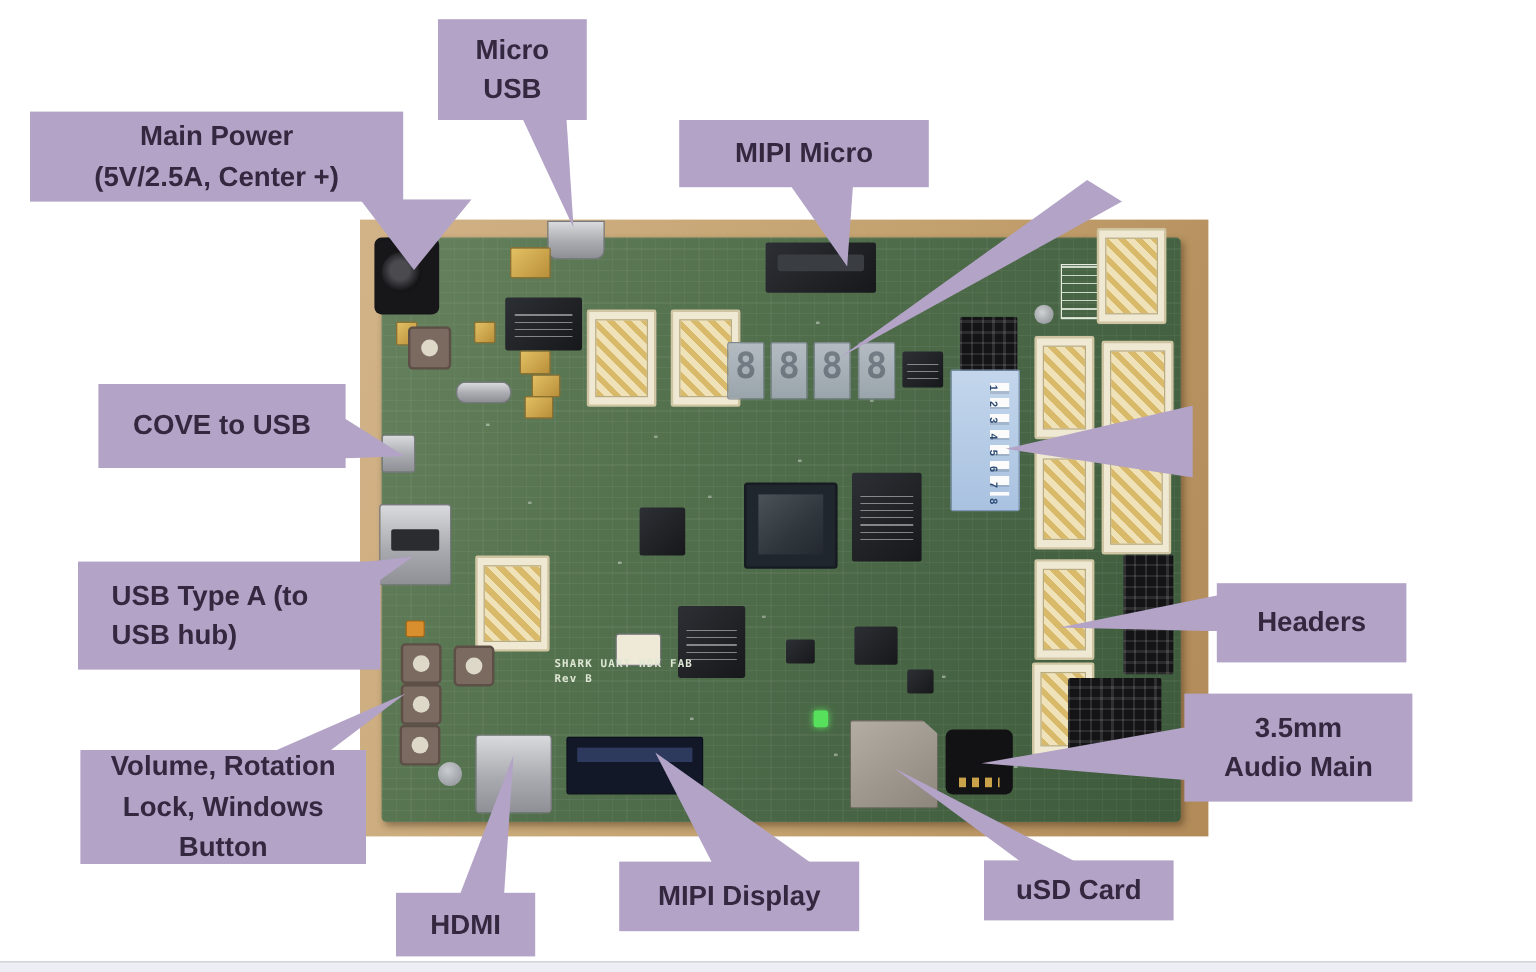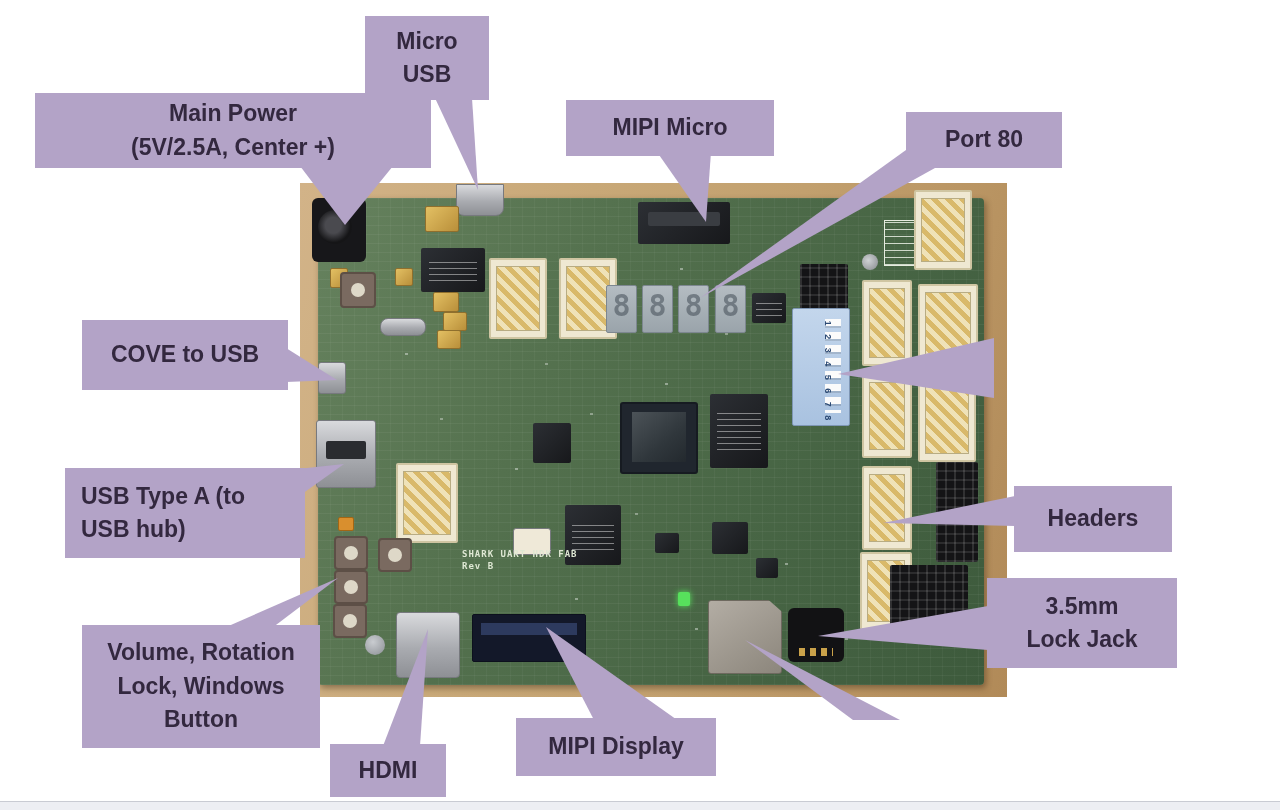--- a/index.html
+++ b/index.html
@@ -62,21 +62,21 @@
   .audio:after{content:"";position:absolute;left:20%;bottom:6px;width:60%;height:8px;
      background:repeating-linear-gradient(90deg,#caa24a 0 6px,transparent 6px 11px);}
   .mipid{background:#131829;border:1px solid #0c101d;border-radius:2px;}
   .mipid:before{content:"";position:absolute;left:8px;top:8px;right:8px;height:12px;background:#2d3a5e;}
   .led{background:#57e05c;box-shadow:0 0 6px #57e05c;border-radius:2px;}
   .cap{background:radial-gradient(circle at 40% 35%,#c9ccd0,#8b8f94);border-radius:50%;}
   .silktext{color:#dfe8d4;font:700 9px/12px "DejaVu Sans Mono",monospace;letter-spacing:1px;white-space:pre-line;}
   
   .co{position:absolute;background:#b3a3c7;color:#33283f;display:flex;align-items:center;justify-content:center;
       text-align:center;font-weight:700;font-size:23px;line-height:1.45;white-space:pre-line;z-index:30;}
-  .co.left-align{justify-content:flex-start;text-align:left;padding-left:16px;}
+  .co.left-align{justify-content:flex-start;text-align:left;padding-left:28px;}
   .wedge{position:absolute;background:#b3a3c7;z-index:20;}
   .strip{position:absolute;left:0;bottom:0;width:1280px;height:8px;background:#edeef3;border-top:1px solid #c9cbd3;}
 </style>
 </head>
 <body>
 
 <div class="stage">
 
   <div class="photo">
     <div class="pcb"></div>
@@ -161,32 +161,32 @@
   <div class="wedge" style="left:836px;top:336px;width:160px;height:64px;clip-path:polygon(158px 2px,158px 62px,2px 38px)"></div>
   <div class="wedge" style="left:284px;top:344px;width:56px;height:40px;clip-path:polygon(2px 4px,2px 38px,53px 36px)"></div>
   <div class="wedge" style="left:284px;top:452px;width:64px;height:56px;clip-path:polygon(4px 18px,4px 52px,60px 12px)"></div>
   <div class="wedge" style="left:881px;top:494px;width:136px;height:34px;clip-path:polygon(134px 2px,134px 32px,2px 29px)"></div>
   <div class="wedge" style="left:220px;top:574px;width:122px;height:56px;clip-path:polygon(4px 54px,52px 54px,118px 4px)"></div>
   <div class="wedge" style="left:816px;top:604px;width:174px;height:48px;clip-path:polygon(172px 2px,172px 46px,2px 32px)"></div>
   <div class="wedge" style="left:378px;top:626px;width:54px;height:122px;clip-path:polygon(5px 120px,42px 120px,50px 3px)"></div>
   <div class="wedge" style="left:542px;top:624px;width:142px;height:100px;clip-path:polygon(53px 98px,138px 98px,4px 3px)"></div>
   <div class="wedge" style="left:742px;top:632px;width:162px;height:90px;clip-path:polygon(111px 88px,158px 88px,3px 8px)"></div>
 
-  <div class="co" style="left:35px;top:93px;width:396px;height:75px"><span>Main Power
+  <div class="co" style="left:25px;top:93px;width:311px;height:75px"><span>Main Power
 (5V/2.5A, Center +)</span></div>
   <div class="co" style="left:365px;top:16px;width:124px;height:84px"><span>Micro
 USB</span></div>
   <div class="co" style="left:566px;top:100px;width:208px;height:56px"><span>MIPI Micro</span></div>
-  <div class="co" style="left:906px;top:112px;width:156px;height:56px"><span>Port 80</span></div>
   <div class="co" style="left:82px;top:320px;width:206px;height:70px"><span>COVE to USB</span></div>
   <div class="co left-align" style="left:65px;top:468px;width:224px;height:90px"><span>USB Type A (to
 USB hub)</span></div>
   <div class="co" style="left:1014px;top:486px;width:158px;height:66px"><span>Headers</span></div>
-  <div class="co" style="left:82px;top:625px;width:238px;height:123px"><span>Volume, Rotation
+  <div class="co" style="left:67px;top:625px;width:238px;height:95px"><span>Volume, Rotation
 Lock, Windows
 Button</span></div>
   <div class="co" style="left:987px;top:578px;width:190px;height:90px"><span>3.5mm
-Lock Jack</span></div>
+Audio Main</span></div>
   <div class="co" style="left:516px;top:718px;width:200px;height:58px"><span>MIPI Display</span></div>
   <div class="co" style="left:330px;top:744px;width:116px;height:53px"><span>HDMI</span></div>
+  <div class="co" style="left:820px;top:717px;width:158px;height:50px"><span>uSD Card</span></div>
 
   <div class="strip"></div>
 </div>
 
 </body></html>

